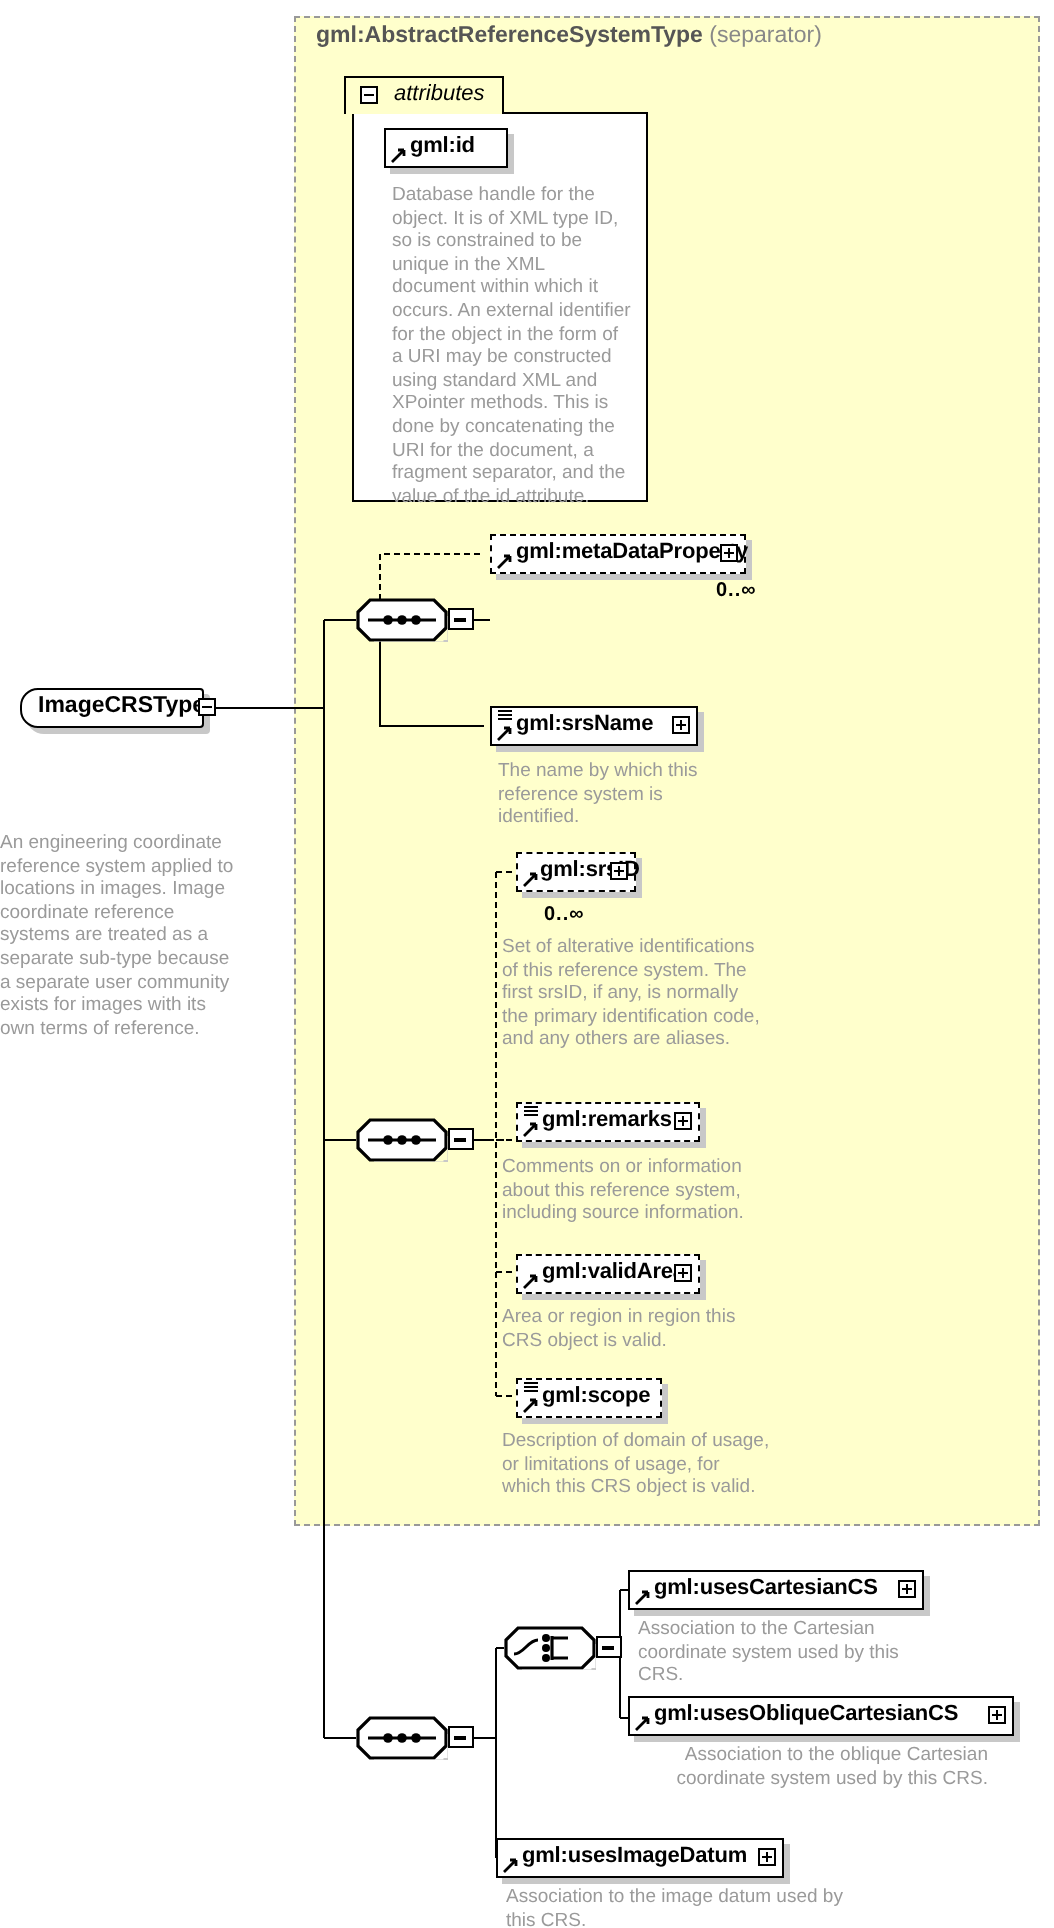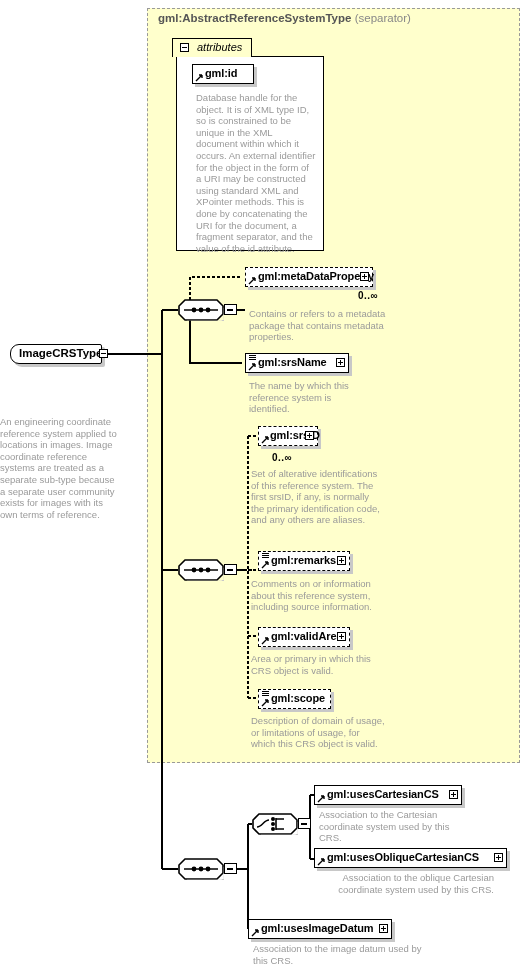--- a/index.html
+++ b/index.html
@@ -338,21 +338,20 @@
   <div class="conn-minus" style="left:224px; top:304px;"></div>
 
   <div class="node dashed" style="left:245px; top:267px; width:128px;text-decoration:underline;">
     <svg class="refarrow" viewBox="0 0 8 8">
       <path d="M1,7 L7,1 M7,1 L4,1 M7,1 L7,4" stroke="#000" stroke-width="1.4" fill="none"></path>
     </svg>
     <span class="name" style="left:12px;">gml:metaDataProperty</span>
     <div class="plus-box"></div>
   </div>
   <div class="card" style="left:358px; top:290px;">0..∞</div>
-  <div class="doc" style="left:249px; top:308px; width:145px;">Contains or refers to a metadata package that contains metadata properties.</div>
 
   <div class="node solid" style="left:245px; top:353px; width:104px;text-align:center;">
     <span class="typelines">
         <i></i>
         <i></i>
         <i></i>
       </span>
     <svg class="refarrow" viewBox="0 0 8 8">
       <path d="M1,7 L7,1 M7,1 L4,1 M7,1 L7,4" stroke="#000" stroke-width="1.4" fill="none"></path>
     </svg>
@@ -397,21 +396,21 @@
   </div>
   <div class="doc" style="left:251px; top:578px; width:135px;">Comments on or information about this reference system, including source information.</div>
 
   <div class="node dashed" style="left:258px; top:627px; width:92px;">
     <svg class="refarrow" viewBox="0 0 8 8">
       <path d="M1,7 L7,1 M7,1 L4,1 M7,1 L7,4" stroke="#000" stroke-width="1.4" fill="none"></path>
     </svg>
     <span class="name" style="left:12px;">gml:validArea</span>
     <div class="plus-box"></div>
   </div>
-  <div class="doc" style="left:251px; top:653px; width:135px;">Area or primary in which this CRS object is valid.</div>
+  <div class="doc" style="left:251px; top:653px; width:135px;">Area or region in region this CRS object is valid.</div>
 
   <div class="node dashed" style="left:258px; top:689px; width:73px;">
     <span class="typelines">
         <i></i>
         <i></i>
         <i></i>
       </span>
     <svg class="refarrow" viewBox="0 0 8 8">
       <path d="M1,7 L7,1 M7,1 L4,1 M7,1 L7,4" stroke="#000" stroke-width="1.4" fill="none"></path>
     </svg>

